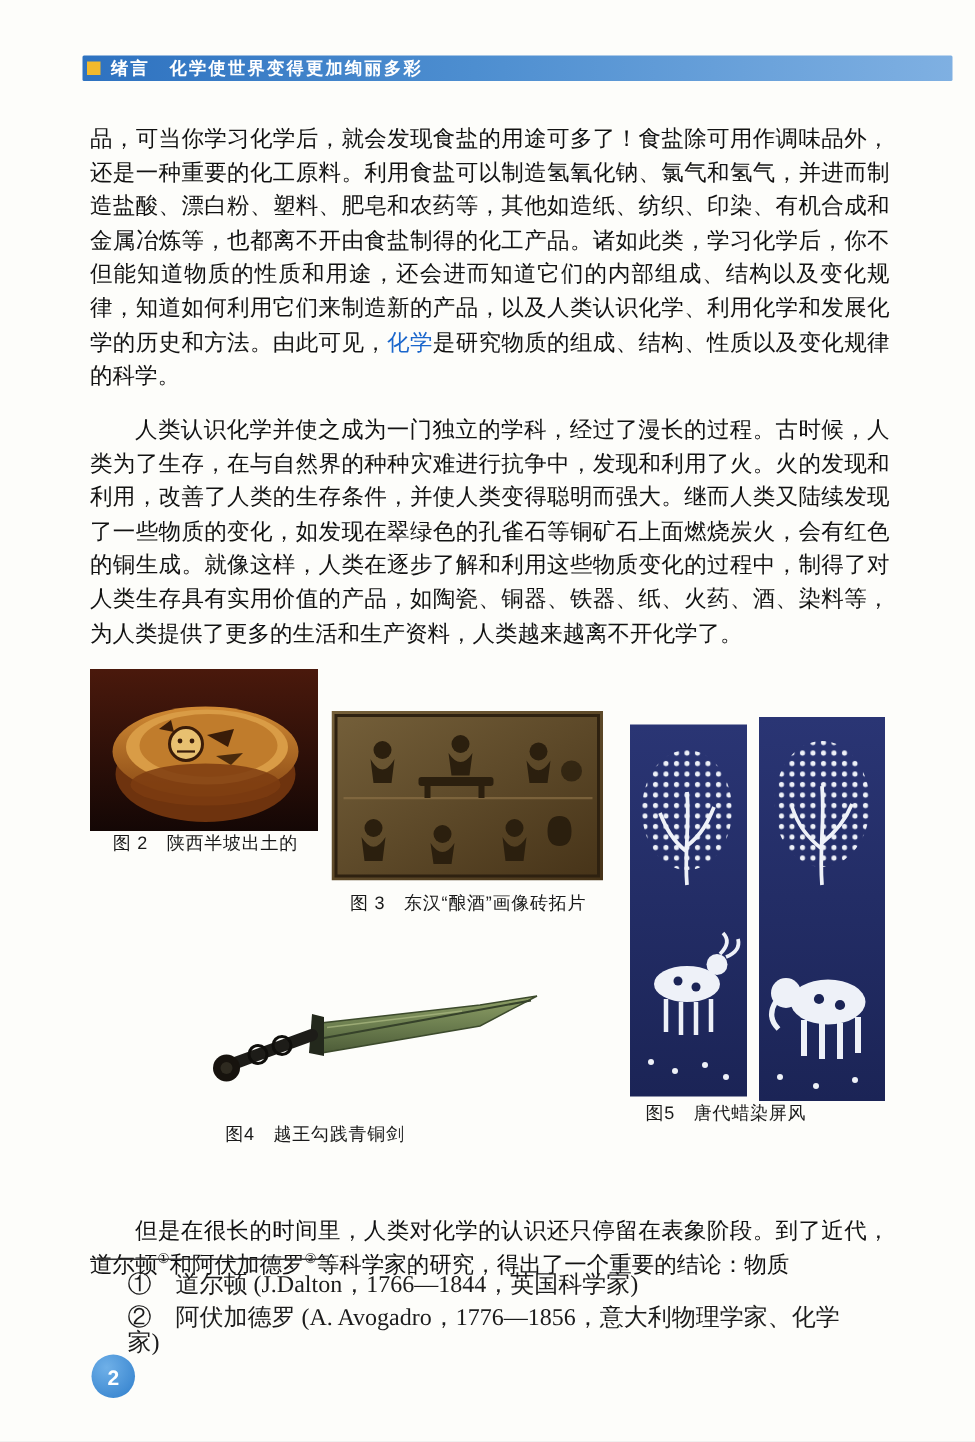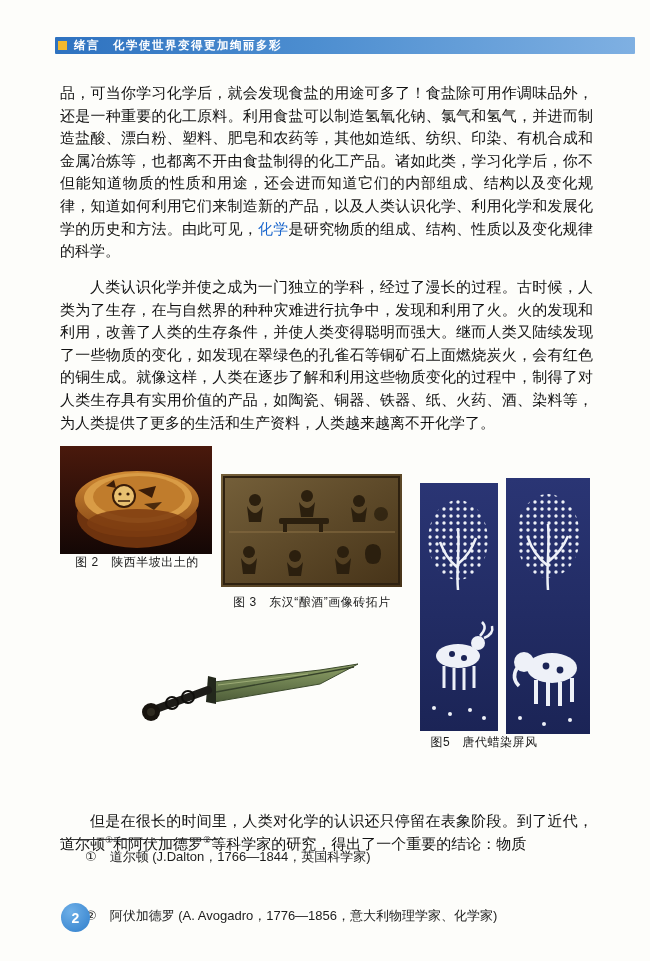--- a/index.html
+++ b/index.html
@@ -44,24 +44,24 @@
 
   .fig-pottery { left:60px;  top:446px; }
   .fig-rubbing { left:221px; top:474px; }
   .fig-sword   { left:58px;  top:612px; }
   .fig-batik   { left:420px; top:478px; }
 
   
   .fn-rule { position:absolute; left:60px; top:839px; width:158px; border-top:1.5px solid #333; }
   .footnote {
     position:absolute; left:85px; width:480px;
-    font-size:13px; line-height:17px; color:#1c1c1c;
+    font-size:16px; line-height:17px; color:#1c1c1c;font-family:Liberation Serif, serif;
   }
   .fn1 { top:848px; }
-  .fn2 { top:870px;margin-top:37px; }
+  .fn2 { top:870px; }
 
   
   .page-num {
     position:absolute; left:61px; top:903px; width:29px; height:29px;
     border-radius:50%; background:radial-gradient(circle at 35% 30%,#6fb0e8,#2f7ecb);
     color:#ffffff; font-size:14px; font-weight:bold;
     display:flex; align-items:center; justify-content:center;
   }
 </style>
 </head>
@@ -156,20 +156,21 @@
 
       <polygon points="150,64 158,66 158,92 148,90" fill="#23281c"></polygon>
 
       <path d="M150 78 L98 97" stroke="#1d1c18" stroke-width="8" stroke-linecap="round"></path>
       <circle cx="130" cy="85" r="6" fill="none" stroke="#0f0e0b" stroke-width="2"></circle>
       <circle cx="114" cy="91" r="6" fill="none" stroke="#0f0e0b" stroke-width="2"></circle>
       <circle cx="93" cy="100" r="9" fill="#17130e"></circle>
       <circle cx="93" cy="100" r="4" fill="#2e2a20"></circle>
     </svg>
   </div>
+  <div class="caption cap-fig4">图4　越王勾践青铜剑</div>
 
   <div class="fig fig-batik">
     <svg width="170" height="258" viewBox="0 0 170 258">
       <defs>
         <pattern id="dots" width="7" height="7" patternUnits="userSpaceOnUse">
           <circle cx="3" cy="3" r="1.7" fill="#eef1f8"></circle>
         </pattern>
         <linearGradient id="indigo" x1="0" y1="0" x2="0" y2="1">
           <stop offset="0" stop-color="#2a3574"></stop>
             <stop offset="1" stop-color="#1b2456"></stop>

